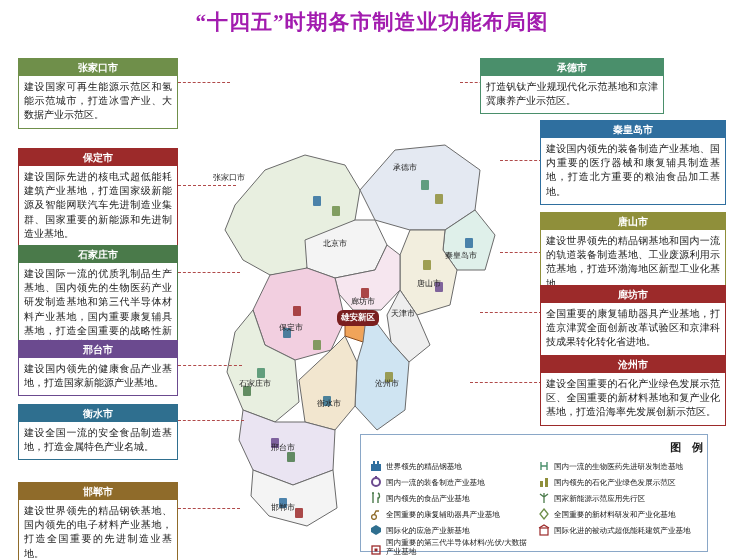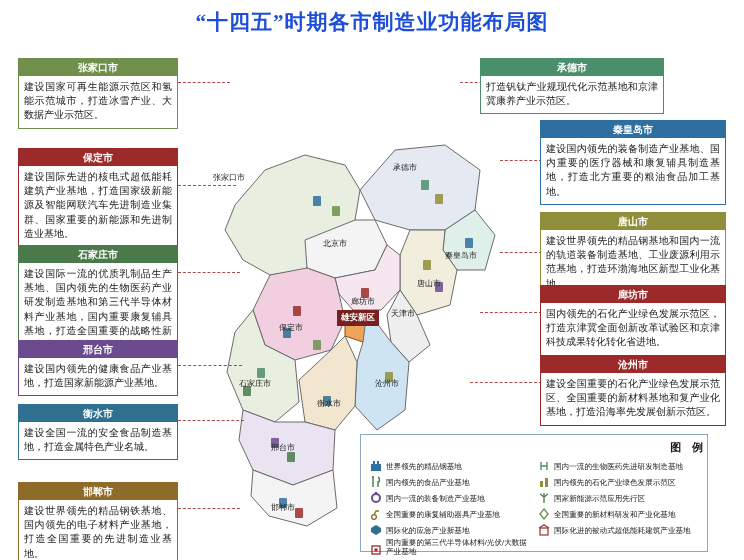--- a/index.html
+++ b/index.html
@@ -15,21 +15,21 @@
     width: 744px; height: 560px;
     background: #ffffff;
   }
   
   .title {
     position: absolute;
     top: 8px; left: 0; width: 744px;
     text-align: center;
     font-size: 21px;
     font-weight: bold;
-    color: #1d4ed8;
+    color: #a21caf;
     letter-spacing: 1px;
     font-family: "Liberation Serif", serif;
   }
   
   .map-wrap {
     position: absolute;
     left: 195px; top: 110px;
     width: 360px; height: 420px;
   }
   .map-svg { position: absolute; left: 0; top: 0; }
@@ -108,21 +108,21 @@
     color: #222;
     white-space: nowrap;
   }
   .xiongan {
     position: absolute;
     background: #7a1f1f;
     color: #fff;
     font-size: 8.5px;
     font-weight: bold;
     padding: 2px 4px;
-    border-radius: 0;
+    border-radius: 6px;
     white-space: nowrap;
   }
   
   .leader { position: absolute; border-top: 1px dashed #b04a4a; }
 </style>
 </head>
 <body>
 
 <div id="page">
 
@@ -251,21 +251,21 @@
     <div class="bd">建设国内领先的装备制造产业基地、国内重要的医疗器械和康复辅具制造基地，打造北方重要的粮油食品加工基地。</div>
   </div>
 
   <div class="callout right" style="left: 540px; top: 212px; width: 186px; border-color: rgb(143, 143, 58);">
     <div class="hd" style="background: rgb(143, 143, 58);">唐山市</div>
     <div class="bd">建设世界领先的精品钢基地和国内一流的轨道装备制造基地、工业废源利用示范基地，打造环渤海地区新型工业化基地。</div>
   </div>
 
   <div class="callout right" style="left: 540px; top: 285px; width: 186px; border-color: rgb(156, 42, 42);">
     <div class="hd" style="background: rgb(156, 42, 42);">廊坊市</div>
-    <div class="bd">国内领先的石化产业绿色发展示范区，打造京津冀全面创新改革试验区和京津科技成果转化转化省进地。</div>
+    <div class="bd">全国重要的康复辅助器具产业基地，打造京津冀全面创新改革试验区和京津科技成果转化转化省进地。</div>
   </div>
 
   <div class="callout right" style="left: 540px; top: 355px; width: 186px; border-color: rgb(156, 42, 42);">
     <div class="hd" style="background: rgb(156, 42, 42);">沧州市</div>
     <div class="bd">建设全国重要的石化产业绿色发展示范区、全国重要的新材料基地和复产业化基地，打造沿海率先发展创新示范区。</div>
   </div>
 
   <div class="legend">
     <div class="legend-title">图 例</div>
     <div class="legend-cols">
@@ -276,37 +276,37 @@
                 <rect x="1" y="4" width="10" height="7" fill="#2f6f9f"></rect>
                 <rect x="3" y="1" width="2" height="3" fill="#2f6f9f"></rect>
                 <rect x="7" y="1" width="2" height="3" fill="#2f6f9f"></rect>
               </svg>
           </span>
           <span class="lbl">世界领先的精品钢基地</span>
         </div>
         <div class="legend-item">
           <span class="sym">
             <svg width="12" height="12" viewBox="0 0 12 12">
-                <path d="M3 1 L3 11 M2 1 L4 1 M8 1 C10 2 10 6 8 6 L8 11" stroke="#4a7a4a" stroke-width="1.4" fill="none"></path>
-              </svg>
-          </span>
-          <span class="lbl">国内领先的食品产业基地</span>
-        </div>
-        <div class="legend-item">
-          <span class="sym">
-            <svg width="12" height="12" viewBox="0 0 12 12">
                 <circle cx="6" cy="6" r="4" fill="none" stroke="#6b4a8f" stroke-width="2"></circle>
                 <rect x="5" y="0" width="2" height="3" fill="#6b4a8f"></rect>
               </svg>
           </span>
           <span class="lbl">国内一流的装备制造产业基地</span>
         </div>
         <div class="legend-item">
           <span class="sym">
             <svg width="12" height="12" viewBox="0 0 12 12">
+                <path d="M3 1 L3 11 M2 1 L4 1 M8 1 C10 2 10 6 8 6 L8 11" stroke="#4a7a4a" stroke-width="1.4" fill="none"></path>
+              </svg>
+          </span>
+          <span class="lbl">国内领先的食品产业基地</span>
+        </div>
+        <div class="legend-item">
+          <span class="sym">
+            <svg width="12" height="12" viewBox="0 0 12 12">
                 <circle cx="4" cy="9" r="2.4" fill="none" stroke="#8f6b2a" stroke-width="1.3"></circle>
                 <path d="M4 7 L6 3 L9 3" stroke="#8f6b2a" stroke-width="1.3" fill="none"></path>
               </svg>
           </span>
           <span class="lbl">全国重要的康复辅助器具产业基地</span>
         </div>
         <div class="legend-item">
           <span class="sym">
             <svg width="12" height="12" viewBox="0 0 12 12">
                 <path d="M6 1 L11 4 L11 8 L6 11 L1 8 L1 4 Z" fill="#2f6f8f"></path>

